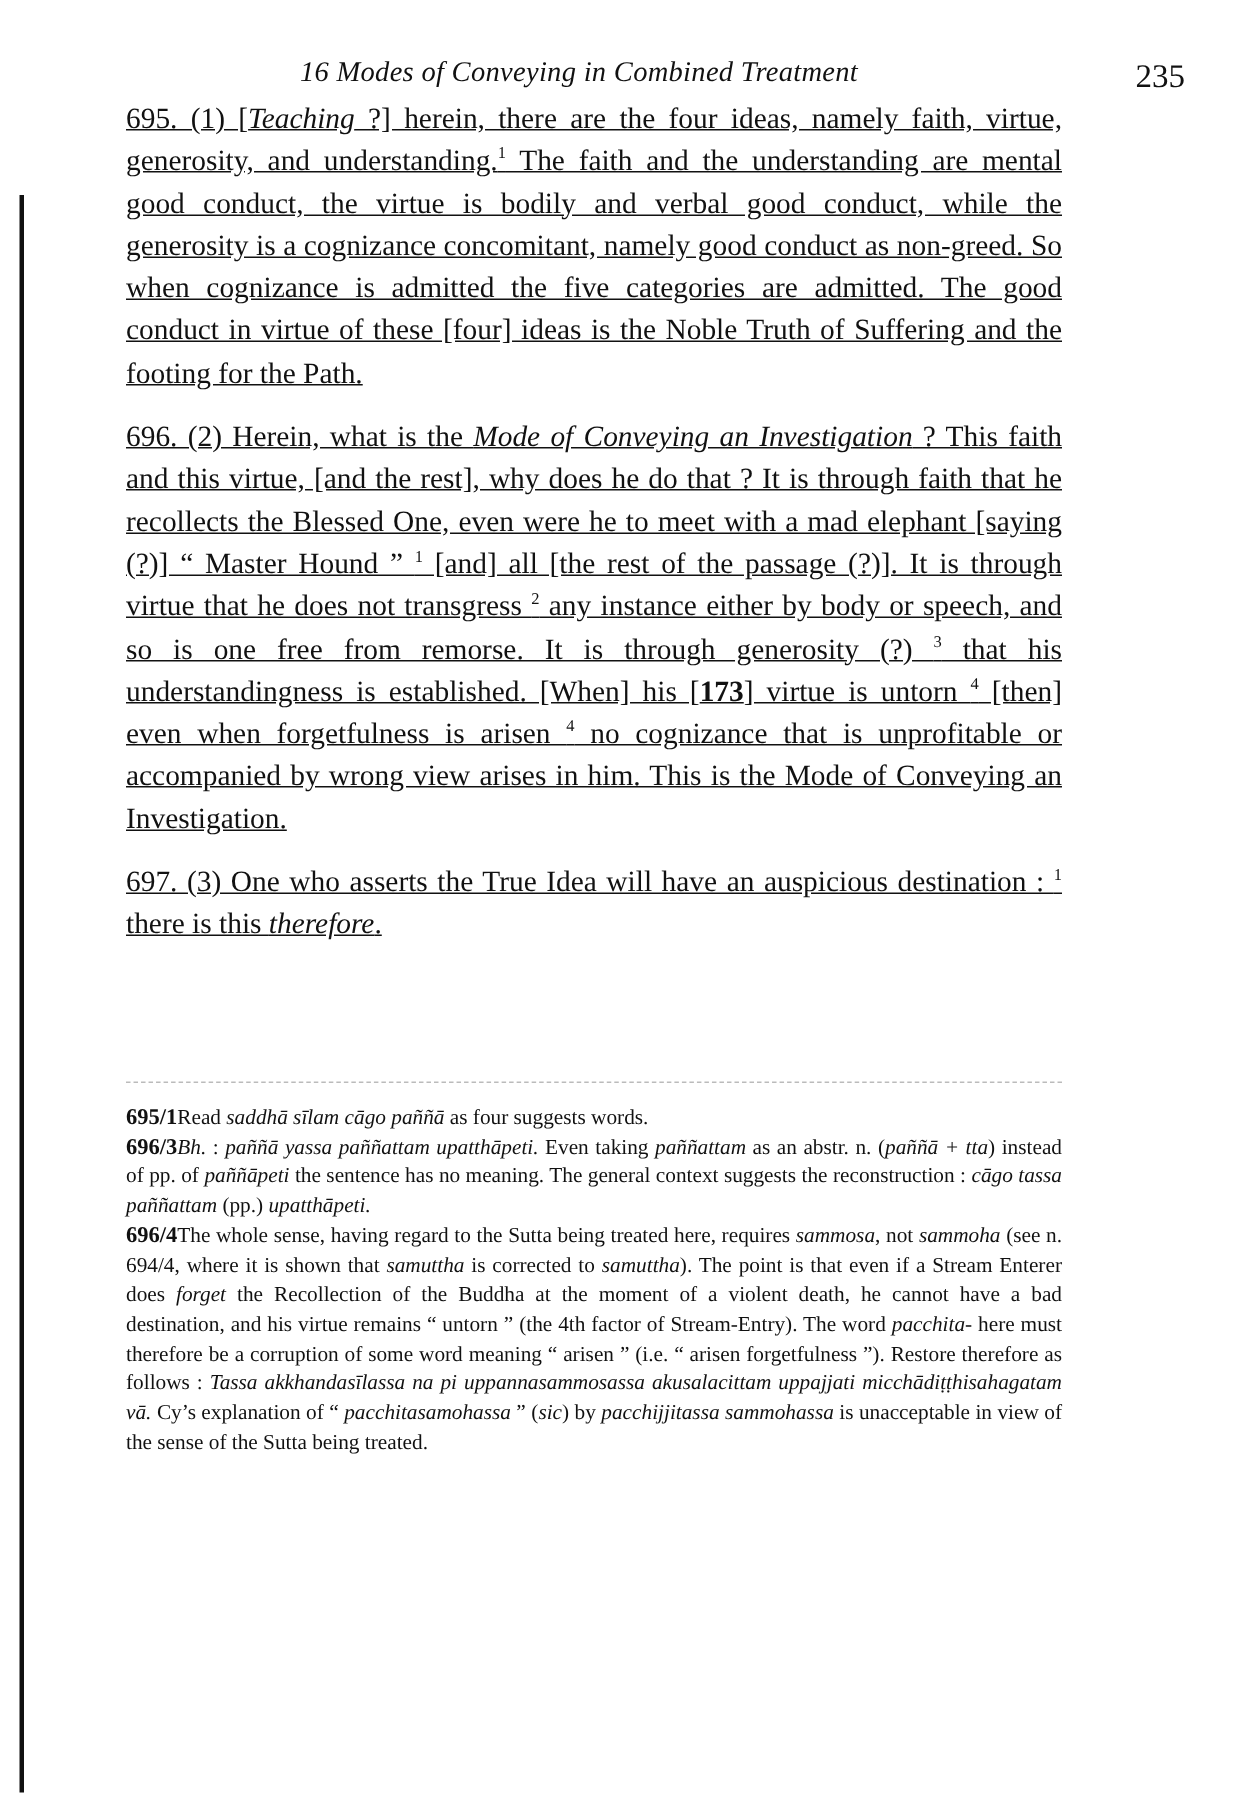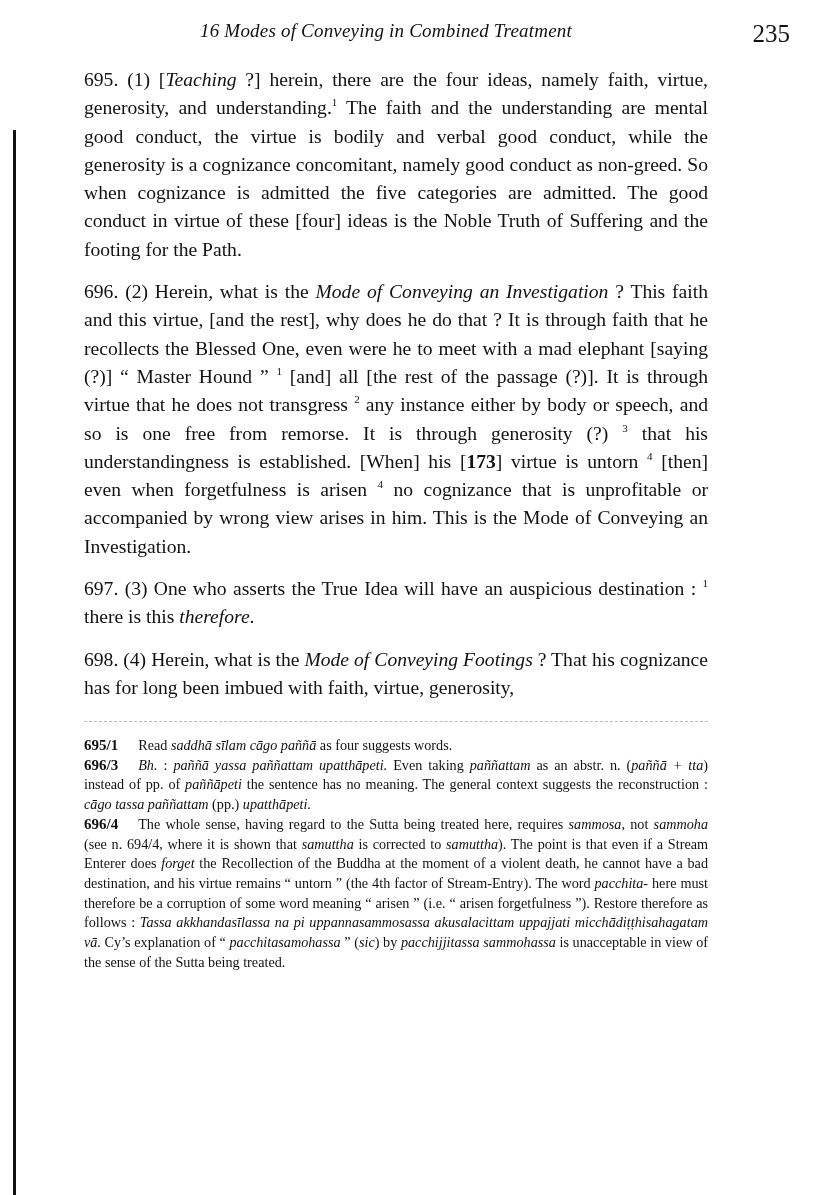--- a/index.html
+++ b/index.html
@@ -5,62 +5,61 @@
   html, body { margin: 0; padding: 0; background: #ffffff; }
   body {
     width: 831px; height: 1195px; position: relative; overflow: hidden;
     font-family: "Liberation Serif", "DejaVu Serif", serif; color: #111;
   }
   .edge-line {
     position: absolute; left: 13px; top: 130px; width: 3px; height: 1065px;
     background: #111;
   }
   .running-head {
-    position: absolute; top: 20px; left: 200px; width: 590px; height: 30px;
+    position: absolute; top: 38px; left: 200px; width: 590px; height: 30px;
   }
   .running-head .title {
     position: absolute; left: 0; top: 0; font-style: italic; font-size: 19px; letter-spacing: 0.2px;
   }
   .running-head .pageno {
-    position: absolute; right: 0; top: 0; font-size: 25px;
+    position: absolute; right: 0; top: 0; font-size: 22px;
   }
   .main {
     position: absolute; left: 84px; top: 66px; width: 624px;
-    font-size: 19.6px; line-height: 28.3px; text-align: justify;
+    font-size: 19.6px; line-height: 28.3px; text-align: justify; text-decoration: underline;
   }
   .para { margin: 0 0 14px 0; }
   sup { font-size: 11px; line-height: 0; vertical-align: super; }
   i { font-style: italic; }
   b { font-weight: bold; }
   .rule {
     position: absolute; left: 84px; top: 721px; width: 624px; height: 0;
     border-top: 1px dashed #bbb;
   }
   .notes {
     position: absolute; left: 84px; top: 736px; width: 624px;
     font-size: 14.2px; line-height: 19.7px; text-align: justify;
   }
   .note { margin: 0; }
-  .note .ref { font-weight: bold; font-size: 15px; margin-right: 20px; }
+  .note .ref { font-weight: bold; font-size: 15px; margin-right: 0; }
 </style>
 </head>
 <body>
 
 <div class="edge-line"></div>
 
 <div class="running-head">
   <span class="title">16 Modes of Conveying in Combined Treatment</span>
   <span class="pageno">235</span>
 </div>
 
 <div class="main">
   <p class="para"><span>695. (1) [</span><i>Teaching</i><span> ?] herein, there are the four ideas, namely faith, virtue, generosity, and understanding.</span><sup>1</sup><span>  The faith and the understanding are mental good conduct, the virtue is bodily and verbal good conduct, while the generosity is a cognizance concomitant, namely good conduct as non-greed.  So when cognizance is admitted the five categories are admitted.  The good conduct in virtue of these [four] ideas is the Noble Truth of Suffering and the footing for the Path.</span></p>
   <p class="para"><span>696. (2) Herein, what is the </span><i>Mode of Conveying an Investigation</i><span> ?  This faith and this virtue, [and the rest], why does he do that ?  It is through faith that he recollects the Blessed One, even were he to meet with a mad elephant [saying (?)] “ Master Hound ” </span><sup>1</sup><span> [and] all [the rest of the passage (?)].  It is through virtue that he does not transgress </span><sup>2</sup><span> any instance either by body or speech, and so is one free from remorse.  It is through generosity (?) </span><sup>3</sup><span> that his understandingness is established.  [When] his [</span><b>173</b><span>] virtue is untorn </span><sup>4</sup><span> [then] even when forgetfulness is arisen </span><sup>4</sup><span> no cognizance that is unprofitable or accompanied by wrong view arises in him.  This is the Mode of Conveying an Investigation.</span></p>
   <p class="para"><span>697. (3) One who asserts the True Idea will have an auspicious destination : </span><sup>1</sup><span>  there is this </span><i>therefore</i><span>.</span></p>
-  <p class="para"><span>698. (4) Herein, what is the </span><i>Mode of Conveying Footings</i><span> ?  That his cognizance has for long been imbued with faith, virtue, generosity,</span></p>
 </div>
 
 <div class="rule"></div>
 
 <div class="notes">
   <p class="note"><span class="ref">695/1</span><span class="body"><span>Read </span><i>saddhā sīlam cāgo paññā</i><span> as four suggests words.</span></span></p>
   <p class="note"><span class="ref">696/3</span><span class="body"><i>Bh.</i><span> : </span><i>paññā yassa paññattam upatthāpeti.</i><span>  Even taking </span><i>paññattam</i><span> as an abstr. n. (</span><i>paññā + tta</i><span>) instead of pp. of </span><i>paññāpeti</i><span> the sentence has no meaning.  The general context suggests the reconstruction : </span><i>cāgo tassa paññattam</i><span> (pp.) </span><i>upatthāpeti.</i></span></p>
   <p class="note"><span class="ref">696/4</span><span class="body"><span>The whole sense, having regard to the Sutta being treated here, requires </span><i>sammosa</i><span>, not </span><i>sammoha</i><span> (see n. 694/4, where it is shown that </span><i>samuttha</i><span> is corrected to </span><i>samuttha</i><span>).  The point is that even if a Stream Enterer does </span><i>forget</i><span> the Recollection of the Buddha at the moment of a violent death, he cannot have a bad destination, and his virtue remains “ untorn ” (the 4th factor of Stream-Entry).  The word </span><i>pacchita-</i><span> here must therefore be a corruption of some word meaning “ arisen ” (i.e. “ arisen forgetfulness ”).  Restore therefore as follows : </span><i>Tassa akkhandasīlassa na pi uppannasammosassa akusalacittam uppajjati micchādiṭṭhisahagatam vā.</i><span>  Cy’s explanation of “ </span><i>pacchitasamohassa</i><span> ” (</span><i>sic</i><span>) by </span><i>pacchijjitassa sammohassa</i><span> is unacceptable in view of the sense of the Sutta being treated.</span></span></p>
 </div>
 

